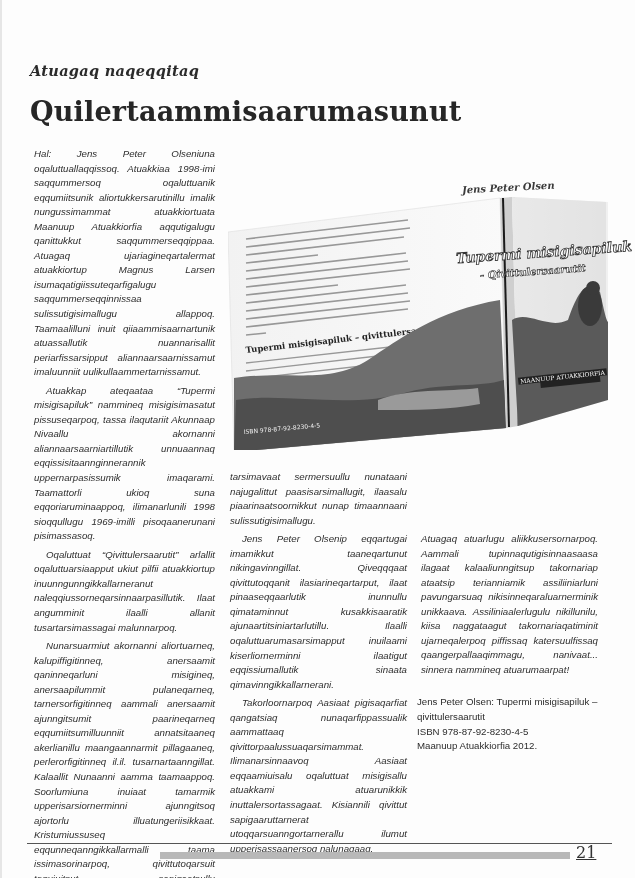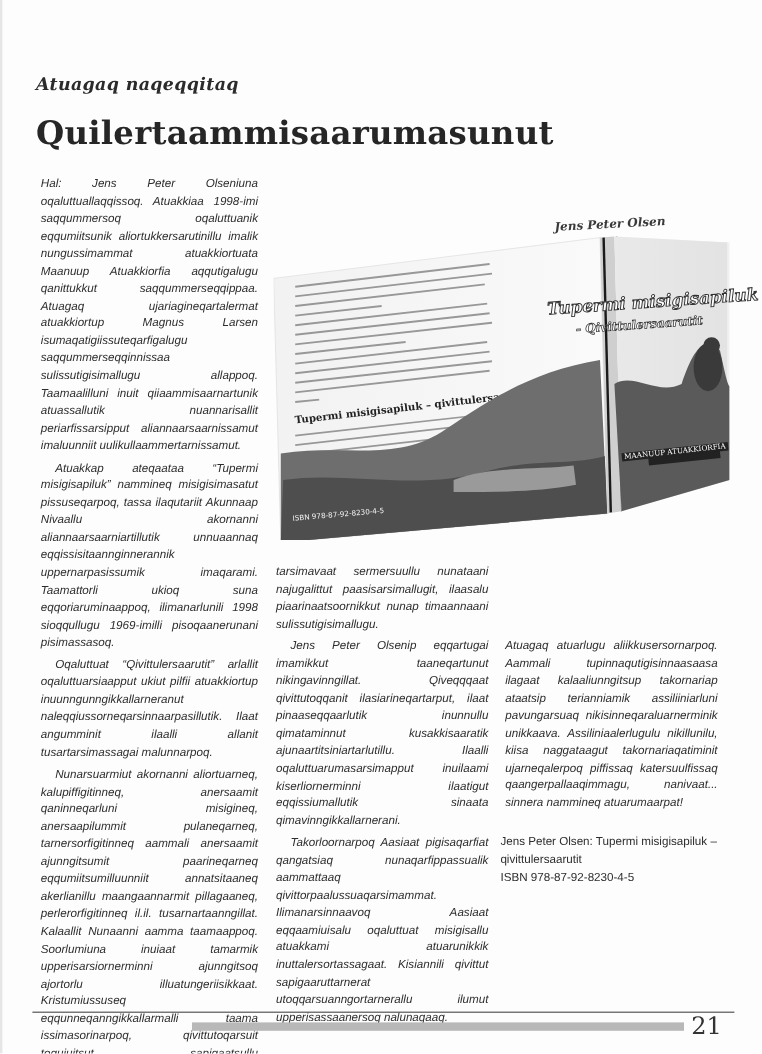--- a/index.html
+++ b/index.html
@@ -36,21 +36,21 @@
 
   
   .footer-rule { position: absolute; left: 27px; top: 843px; width: 585px; height: 1px; background: #555; }
   .footer-mag {
     position: absolute; left: 27px; top: 904px;
     font-family: "DejaVu Sans Mono", monospace; font-size: 14px; letter-spacing: 0.6px; color: #333;
   }
   .footer-bar { position: absolute; left: 160px; top: 852px; width: 410px; height: 7px; background: #b8b8b8; }
   .footer-page {
     position: absolute; left: 576px; top: 843px;
-    font-family: "DejaVu Serif", serif; font-size: 20px; color: #333;
+    font-family: "DejaVu Serif", serif; font-size: 16px; color: #333; text-decoration: underline;
   }
 </style>
 </head>
 <body>
 
 <div class="page">
   <div class="page-edge"></div>
 
   <div class="kicker">Atuagaq naqeqqitaq</div>
   <h1 class="headline">Quilertaammisaarumasunut</h1>
@@ -133,20 +133,21 @@
     <p>tarsimavaat sermersuullu nunataani najugalittut paasisarsimallugit, ilaasalu piaarinaatsoornikkut nunap timaannaani sulissutigisimallugu.</p>
     <p class="indent">Jens Peter Olsenip eqqartugai imamikkut taaneqartunut nikingavinngillat. Qiveqqqaat qivittutoqqanit ilasiarineqartarput, ilaat pinaaseqqaarlutik inunnullu qimataminnut kusakkisaaratik ajunaartitsiniartarlutillu. Ilaalli oqaluttuarumasarsimapput inuilaami kiserliornerminni ilaatigut eqqissiumallutik sinaata qimavinngikkallarnerani.</p>
     <p class="indent">Takorloornarpoq Aasiaat pigisaqarfiat qangatsiaq nunaqarfippassualik aammattaaq qivittorpaalussuaqarsimammat. Ilimanarsinnaavoq Aasiaat eqqaamiuisalu oqaluttuat misigisallu atuakkami atuarunikkik inuttalersortassagaat. Kisiannili qivittut sapigaaruttarnerat utoqqarsuanngortarnerallu ilumut upperisassaanersoq nalunaqaaq.</p>
   </div>
 
   <div class="col col3">
     <p>Atuagaq atuarlugu aliikkusersornarpoq. Aammali tupinnaqutigisinnaasaasa ilagaat kalaaliunngitsup takornariap ataatsip terianniamik assiliiniarluni pavungarsuaq nikisinneqaraluarnerminik unikkaava. Assiliniaalerlugulu nikillunilu, kiisa naggataagut takornariaqatiminit ujarneqalerpoq piffissaq katersuulfissaq qaangerpallaaqimmagu, nanivaat... sinnera nammineq atuarumaarpat!</p>
     <div class="meta">
       <div class="l">Jens Peter Olsen: Tupermi misigisapiluk – qivittulersaarutit</div>
       <div class="l">ISBN 978-87-92-8230-4-5</div>
+      <div class="l">Maanuup Atuakkiorfia 2012.</div>
     </div>
   </div>
 
   <div class="footer-rule"></div>
   <div class="footer-mag">KALAALEQ · 2013 · NR.4</div>
   <div class="footer-bar"></div>
   <div class="footer-page">21</div>
 </div>
 
 </body></html>

